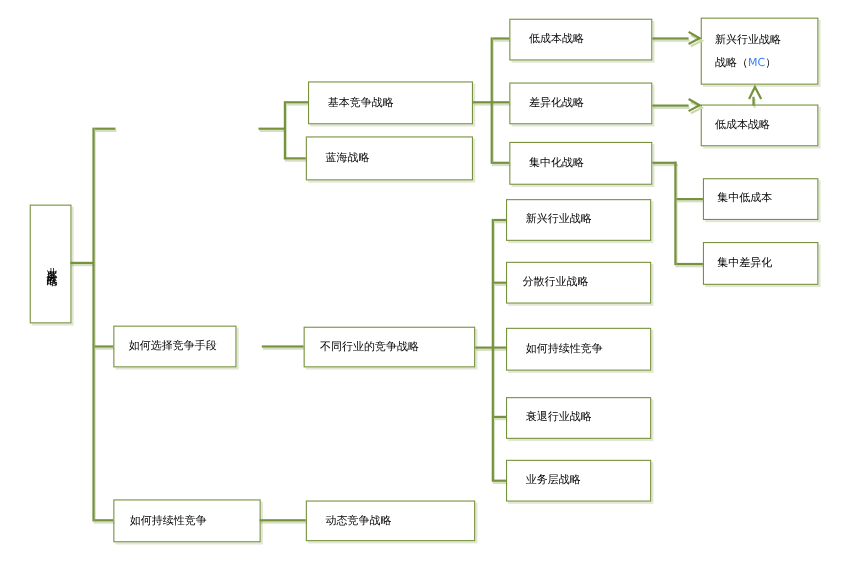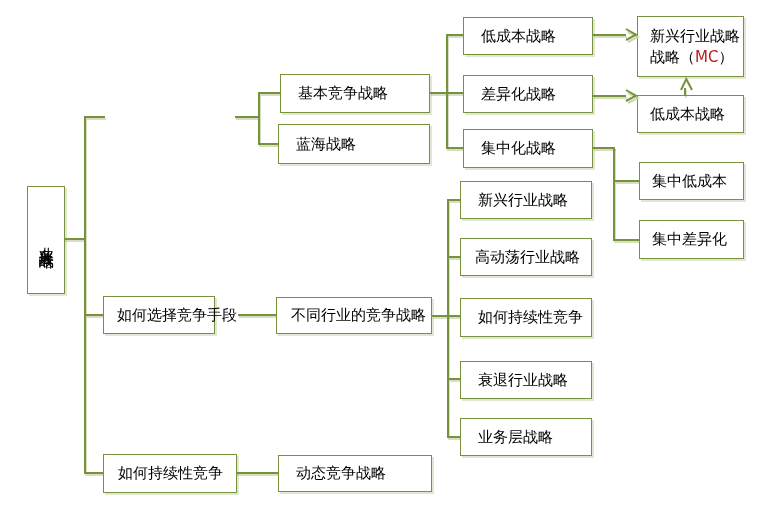--- a/index.html
+++ b/index.html
@@ -9,38 +9,38 @@
     background: #ffffff;
     font-family: "DejaVu Sans", "Liberation Sans", sans-serif;
     overflow: hidden;
   }
   .node {
     position: absolute;
     box-sizing: border-box;
     border: 1.5px solid #76923C;
     background: #ffffff;
     color: #000000;
-    font-size: 15px;
+    font-size: 10px;
     display: flex;
     align-items: center;
     padding-left: 17px;
     white-space: nowrap;
     box-shadow: 2px 2px 0 rgba(118,146,60,0.22);
     line-height: 1.35;
   }
   .node.narrow { padding-left: 12px; }
   .node.multiline { white-space: normal; line-height: 21px; }
   .node.vertical {
     writing-mode: vertical-rl;
     text-orientation: upright;
     justify-content: center;
     padding-left: 0;
     letter-spacing: 2px;
   }
-  .mc-text { color: #b91c1c; }
+  .mc-text { color: #3b82f6; }
   .cline {
     position: absolute;
     background: #76923C;
     box-shadow: 1px 2px 0 rgba(118,146,60,0.30);
   }
   .arrowhead { position: absolute; }
 </style>
 </head>
 <body>
 
@@ -77,21 +77,21 @@
     <span>差异化战略</span>
   </div>
   <div class="node" style="left:463px;top:129px;width:130px;height:39px">
     <span>集中化战略</span>
   </div>
 
   <div class="node" style="left:460px;top:181px;width:132px;height:38px">
     <span>新兴行业战略</span>
   </div>
   <div class="node" style="left:460px;top:238px;width:132px;height:38px;padding-left:14px">
-    <span>高动荡行业战略</span>
+    <span>分散行业战略</span>
   </div>
   <div class="node" style="left:460px;top:298px;width:132px;height:39px">
     <span>如何持续性竞争</span>
   </div>
   <div class="node" style="left:460px;top:361px;width:132px;height:38px">
     <span>衰退行业战略</span>
   </div>
   <div class="node" style="left:460px;top:418px;width:132px;height:38px">
     <span>业务层战略</span>
   </div>

